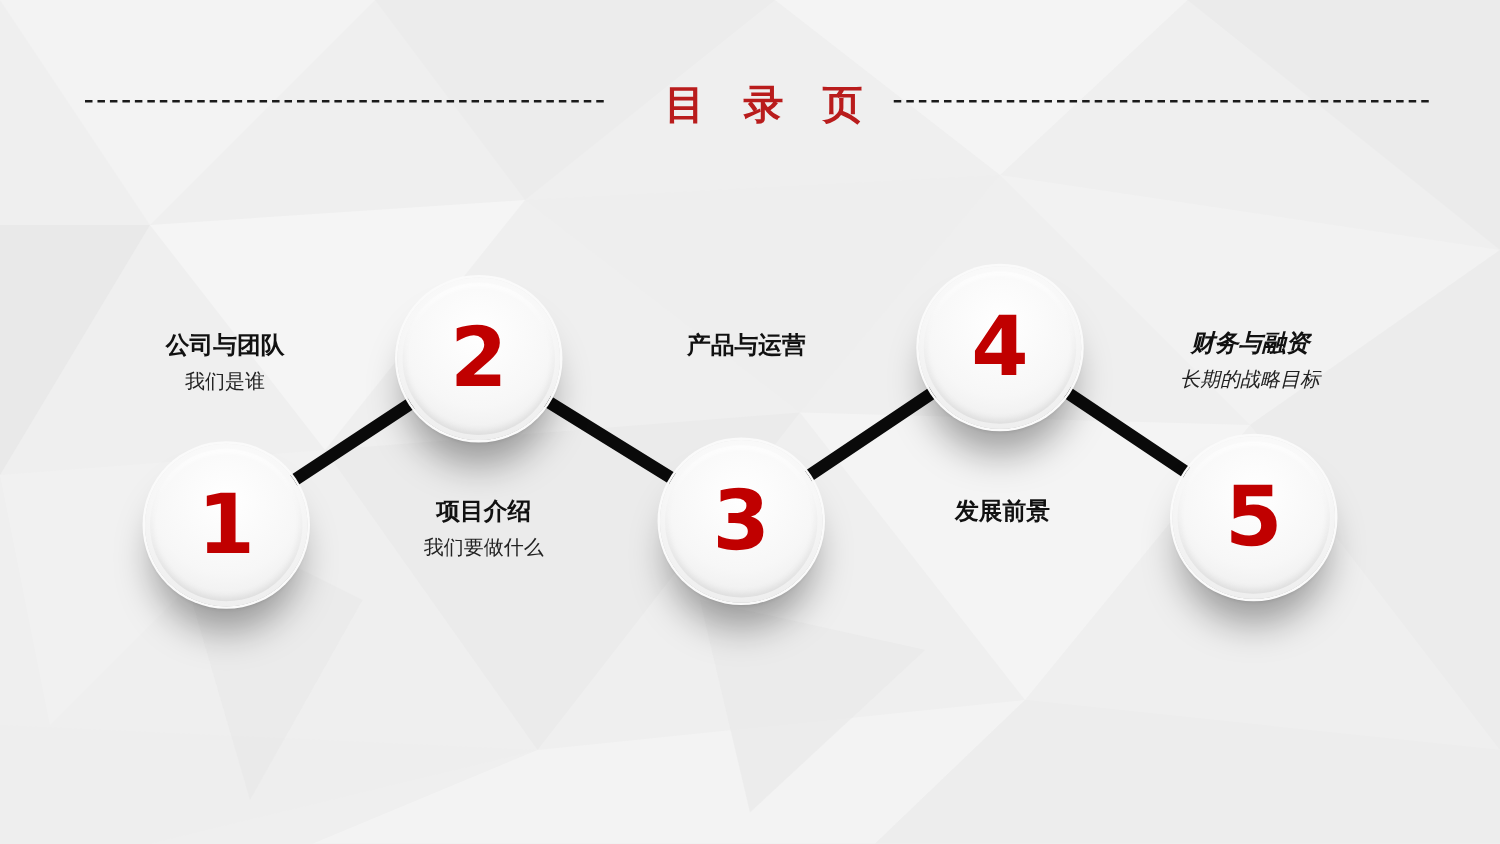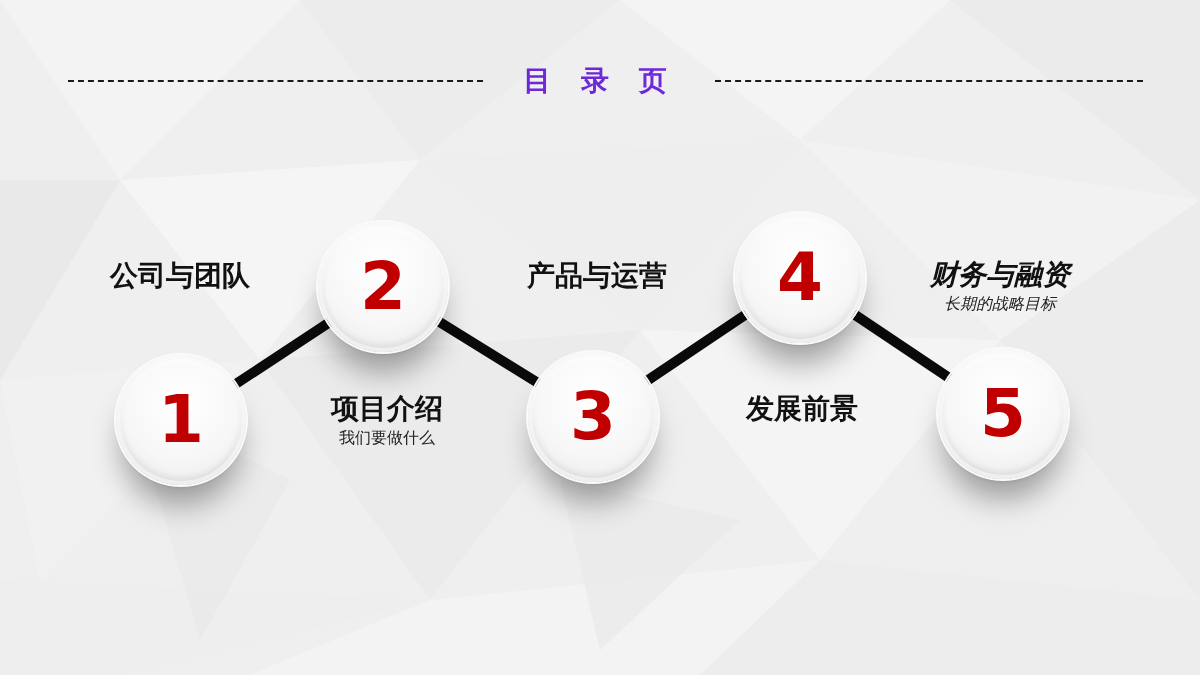--- a/index.html
+++ b/index.html
@@ -7,40 +7,40 @@
       width: 1200px; height: 675px; overflow: hidden; position: relative;
       font-family: "DejaVu Sans", "Liberation Sans", sans-serif;
       background: #f0f0f0;
     }
     .bg { position: absolute; left: 0; top: 0; width: 1200px; height: 675px; }
     .header { position: absolute; top: 0; left: 0; width: 1200px; height: 130px; }
     .dash { position: absolute; top: 80px; height: 0; border-top: 2px dashed #1a1a1a; }
     .dash.left { left: 68px; width: 415px; }
     .dash.right { left: 715px; width: 428px; }
     .title {
-      position: absolute; top: 62px; left: 500px; width: 200px; text-align: center;
-      font-size: 28px; font-weight: bold; color: #6d28d9; letter-spacing: 10px;
+      position: absolute; top: 62px; left: 500px; width: 200px; text-align: right;
+      font-size: 32px; font-weight: bold; color: #b91c1c; letter-spacing: 10px;
     }
     .connector { position: absolute; left: 0; top: 0; width: 1200px; height: 675px; }
     .circle {
       position: absolute; width: 130px; height: 130px; border-radius: 50%;
       background: radial-gradient(circle at 50% 35%, #ffffff 0%, #f7f7f7 55%, #e6e6e6 100%);
       box-shadow: 0 0 0 2px #fafafa, 0 2px 3px rgba(0,0,0,0.15), 0 26px 30px -6px rgba(0,0,0,0.35);
       display: flex; align-items: center; justify-content: center;
     }
     .circle::before {
       content: ""; position: absolute; inset: 4px; border-radius: 50%;
       box-shadow: inset 0 -3px 6px rgba(0,0,0,0.08), inset 0 3px 4px rgba(255,255,255,0.9);
     }
     .num {
       font-family: "DejaVu Sans", sans-serif; font-weight: bold; font-size: 66px;
       color: #c00000; position: relative; line-height: 1;
     }
     .item-text { position: absolute; text-align: center; width: 200px; }
-    .item-title { font-size: 28px; font-weight: bold; color: #111; line-height: 36px; }
+    .item-title { font-size: 19px; font-weight: bold; color: #111; line-height: 36px; }
     .item-sub { font-size: 16px; color: #222; line-height: 22px; }
   </style>
 </head>
 <body>
 
 <svg class="bg" viewBox="0 0 1200 675" preserveAspectRatio="none">
   <rect width="1200" height="675" fill="#efefef"></rect>
   <polygon points="0,0 300,0 120,180" fill="#f3f3f3"></polygon>
   <polygon points="300,0 620,0 420,160" fill="#ececec"></polygon>
   <polygon points="620,0 950,0 800,140" fill="#f4f4f4"></polygon>
@@ -81,20 +81,21 @@
 </div>
 <div class="circle" style="left:735px; top:213px;">
   <span class="num">4</span>
 </div>
 <div class="circle" style="left:938px; top:349px;">
   <span class="num">5</span>
 </div>
 
 <div class="item-text" style="left:80px; top:258px;">
   <div class="item-title">公司与团队</div>
+  <div class="item-sub">我们是谁</div>
 </div>
 <div class="item-text" style="left:287px; top:391px;">
   <div class="item-title">项目介绍</div>
   <div class="item-sub">我们要做什么</div>
 </div>
 <div class="item-text" style="left:497px; top:258px;">
   <div class="item-title">产品与运营</div>
 </div>
 <div class="item-text" style="left:702px; top:391px;">
   <div class="item-title">发展前景</div>

